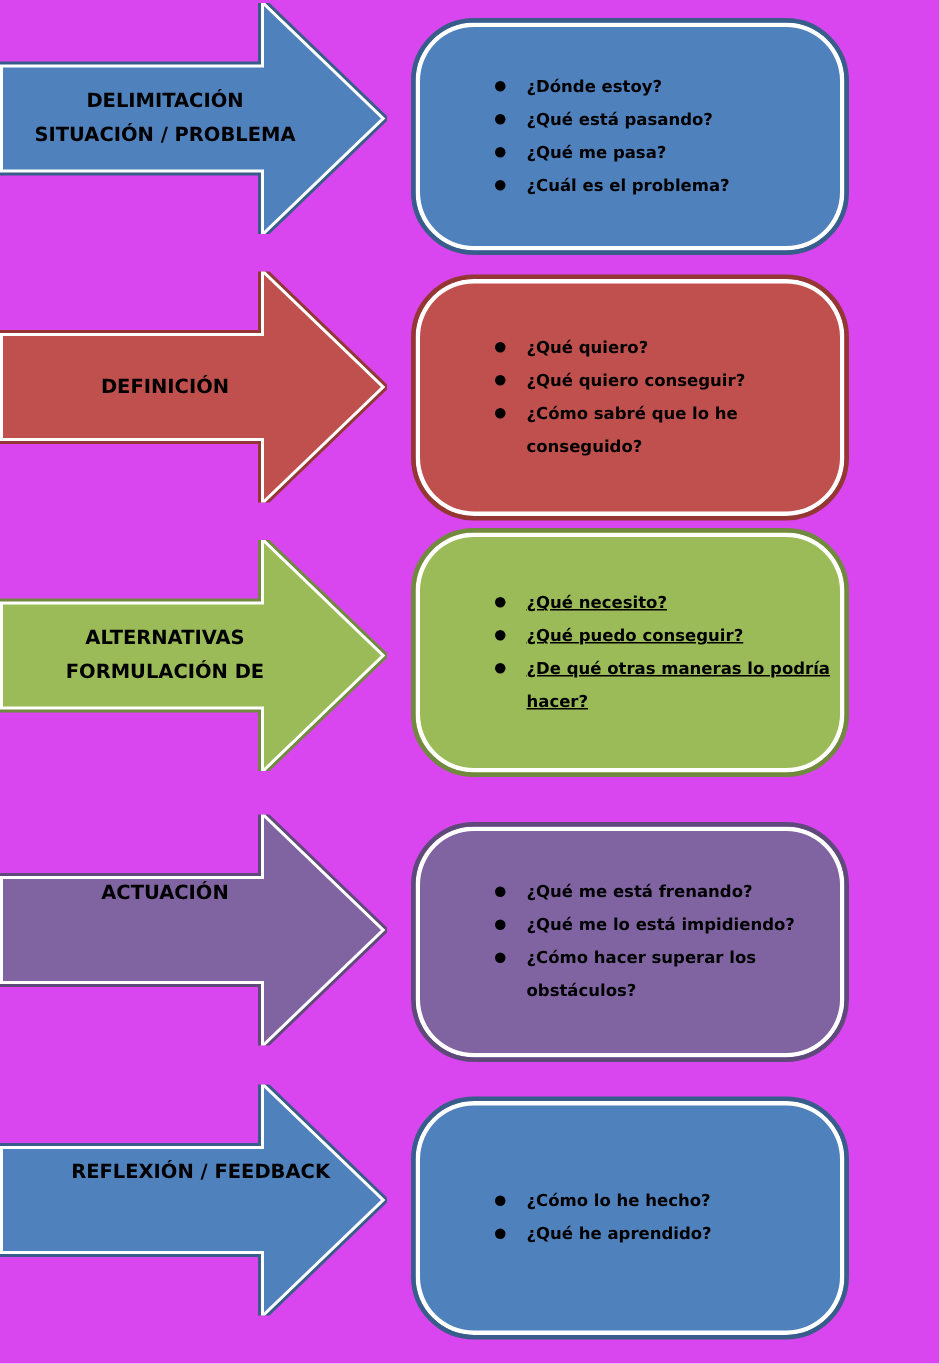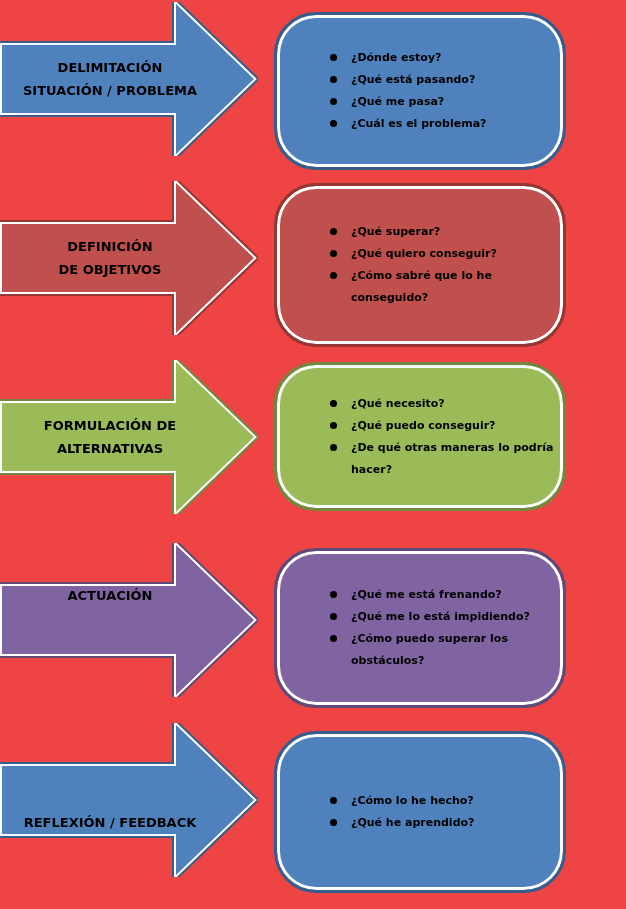--- a/index.html
+++ b/index.html
@@ -1,19 +1,19 @@
 <!DOCTYPE html>
 <html lang="es"><head>
 <meta charset="utf-8">
 <style>
   html,body{margin:0;padding:0;background:#fff;}
   .canvas{
     position:relative;
     width:626px;height:909px;
-    background:#ef4444;
+    background:#d946ef;
     font-family:"DejaVu Sans","Liberation Sans",sans-serif;
     overflow:hidden;
   }
   .row{display:contents;}
   .arrow-svg{position:absolute;left:0;display:block;}
   .arrow-outer{fill:none;stroke:var(--dark);stroke-width:8;stroke-linejoin:miter;}
   .arrow-white{fill:none;stroke:#ffffff;stroke-width:4;stroke-linejoin:miter;}
   .arrow-fill{fill:var(--fill);stroke:none;}
   .arrow-label{
     position:absolute;left:0;width:220px;height:154px;
@@ -76,43 +76,42 @@
 
   
   <div class="row">
     <svg class="arrow-svg" style="top: 181px; --fill: #C0504D; --dark: #943634;" width="258" height="154" viewBox="0 0 258 154" aria-hidden="true">
       <polygon class="arrow-outer" points="2,43 176,43 176,2 254,77 176,152 176,111 2,111"></polygon>
       <polygon class="arrow-white" points="2,43 176,43 176,2 254,77 176,152 176,111 2,111"></polygon>
       <polygon class="arrow-fill" points="2,43 176,43 176,2 254,77 176,152 176,111 2,111"></polygon>
     </svg>
     <div class="arrow-label" style="top: 181px; --fill: #C0504D; --dark: #943634;">
       <div>DEFINICIÓN</div>
-      <div>DE OBJETIVOS</div>
     </div>
     <div class="qbox" style="top: 183px; height: 164px; --fill: #C0504D; --dark: #943634;">
       <ul class="qlist">
-        <li>¿Qué superar?</li>
+        <li>¿Qué quiero?</li>
         <li>¿Qué quiero conseguir?</li>
         <li>¿Cómo sabré que lo he conseguido?</li>
       </ul>
     </div>
   </div>
 
   
   <div class="row">
     <svg class="arrow-svg" style="top: 360px; --fill: #9BBB59; --dark: #71893F;" width="258" height="154" viewBox="0 0 258 154" aria-hidden="true">
       <polygon class="arrow-outer" points="2,43 176,43 176,2 254,77 176,152 176,111 2,111"></polygon>
       <polygon class="arrow-white" points="2,43 176,43 176,2 254,77 176,152 176,111 2,111"></polygon>
       <polygon class="arrow-fill" points="2,43 176,43 176,2 254,77 176,152 176,111 2,111"></polygon>
     </svg>
     <div class="arrow-label" style="top: 360px; --fill: #9BBB59; --dark: #71893F;">
+      <div>ALTERNATIVAS</div>
       <div>FORMULACIÓN DE</div>
-      <div>ALTERNATIVAS</div>
     </div>
-    <div class="qbox" style="top: 362px; height: 149px; --fill: #9BBB59; --dark: #71893F;">
+    <div class="qbox" style="top: 352px; height: 166px; text-decoration: underline; --fill: #9BBB59; --dark: #71893F;">
       <ul class="qlist">
         <li>¿Qué necesito?</li>
         <li>¿Qué puedo conseguir?</li>
         <li>¿De qué otras maneras lo podría hacer?</li>
       </ul>
     </div>
   </div>
 
   
   <div class="row">
@@ -121,33 +120,33 @@
       <polygon class="arrow-white" points="2,43 176,43 176,2 254,77 176,152 176,111 2,111"></polygon>
       <polygon class="arrow-fill" points="2,43 176,43 176,2 254,77 176,152 176,111 2,111"></polygon>
     </svg>
     <div class="arrow-label" style="top: 518px; --fill: #8064A2; --dark: #5F497A;">
       <div>ACTUACIÓN</div>
     </div>
     <div class="qbox" style="top: 548px; height: 160px; --fill: #8064A2; --dark: #5F497A;">
       <ul class="qlist">
         <li>¿Qué me está frenando?</li>
         <li>¿Qué me lo está impidiendo?</li>
-        <li>¿Cómo puedo superar los obstáculos?</li>
+        <li>¿Cómo hacer superar los obstáculos?</li>
       </ul>
     </div>
   </div>
 
   
   <div class="row">
     <svg class="arrow-svg" style="top: 723px; --fill: #4F81BD; --dark: #385D8A;" width="258" height="154" viewBox="0 0 258 154" aria-hidden="true">
       <polygon class="arrow-outer" points="2,43 176,43 176,2 254,77 176,152 176,111 2,111"></polygon>
       <polygon class="arrow-white" points="2,43 176,43 176,2 254,77 176,152 176,111 2,111"></polygon>
       <polygon class="arrow-fill" points="2,43 176,43 176,2 254,77 176,152 176,111 2,111"></polygon>
     </svg>
-    <div class="arrow-label" style="top: 745px; --fill: #4F81BD; --dark: #385D8A;">
+    <div class="arrow-label" style="top: 704px; align-items: flex-end; --fill: #4F81BD; --dark: #385D8A;">
       <div>REFLEXIÓN / FEEDBACK</div>
     </div>
     <div class="qbox" style="top: 731px; height: 162px; --fill: #4F81BD; --dark: #385D8A;">
       <ul class="qlist">
         <li>¿Cómo lo he hecho?</li>
         <li>¿Qué he aprendido?</li>
       </ul>
     </div>
   </div>
 

